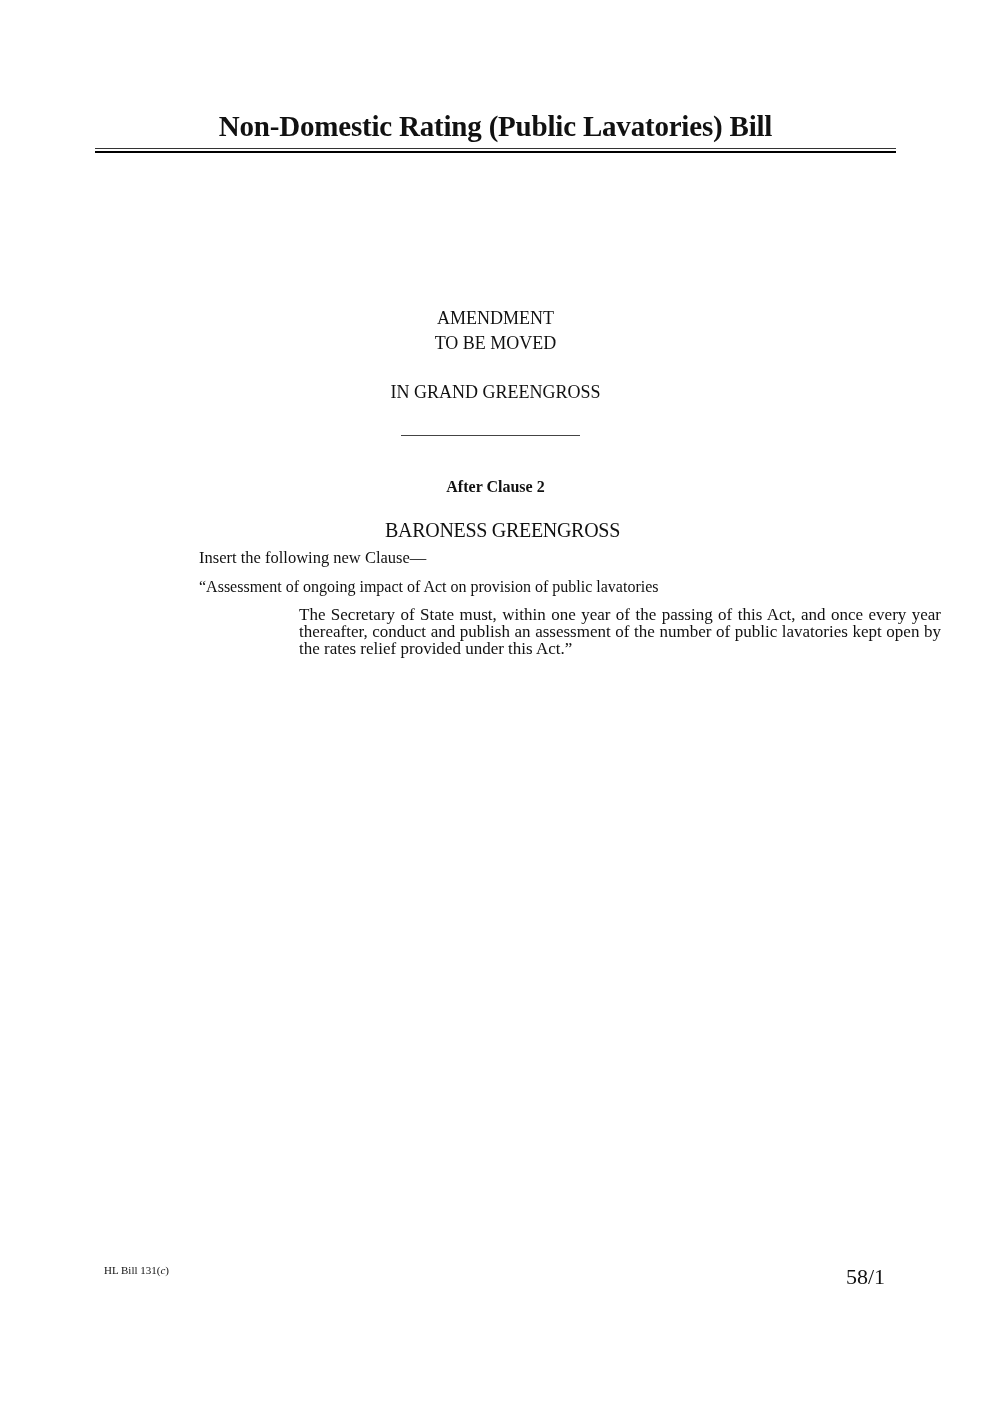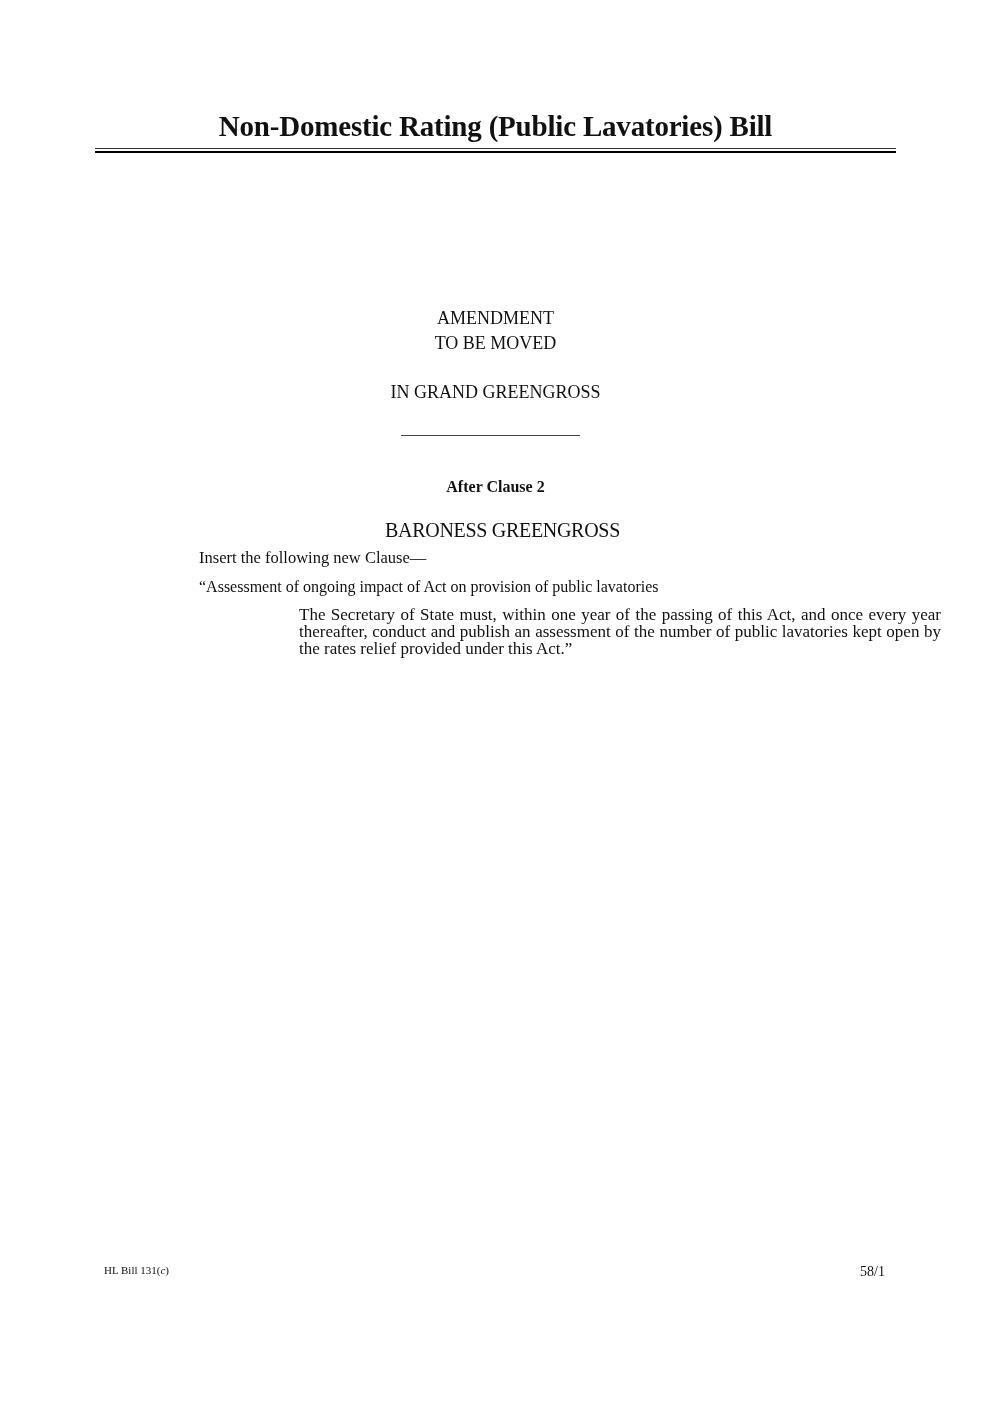--- a/index.html
+++ b/index.html
@@ -25,21 +25,21 @@
       position: absolute; left: 199px; top: 548px; font-size: 16.5px; line-height: 20px; text-align: center;
     }
     .heading {
       position: absolute; left: 199px; top: 577px; font-size: 16px; line-height: 20px; font-weight: normal;
     }
     .body-text {
       position: absolute; left: 255px; top: 606px; width: 642px;
       font-size: 17px; line-height: 17px; text-align: justify; margin-left: 44px;
     }
     .footer-left { position: absolute; left: 104px; top: 1264px; font-size: 11px; }
-    .footer-right { position: absolute; right: 106px; top: 1264px; font-size: 14px; }
+    .footer-right { position: absolute; right: 106px; top: 1264px; font-size: 22px; }
   </style>
 </head>
 <body>
 
 <div class="title">Non-Domestic Rating (Public Lavatories) Bill</div>
 <div class="rule-thin"></div>
 <div class="rule-thick"></div>
 
 <div class="center-line" style="top:307px;">AMENDMENT</div>
 <div class="center-line" style="top:332px;">TO BE MOVED</div>

